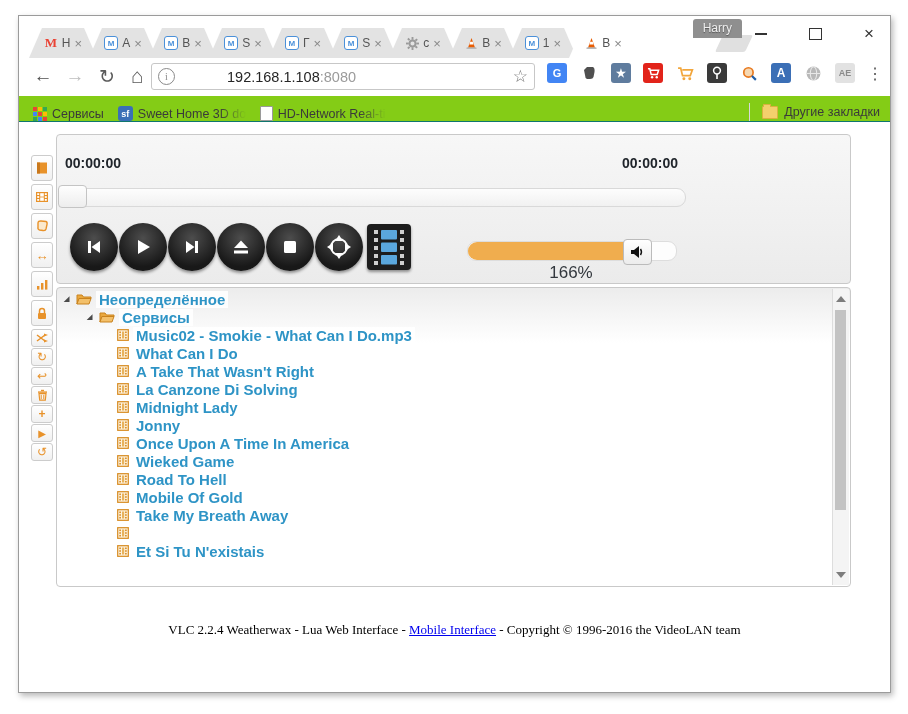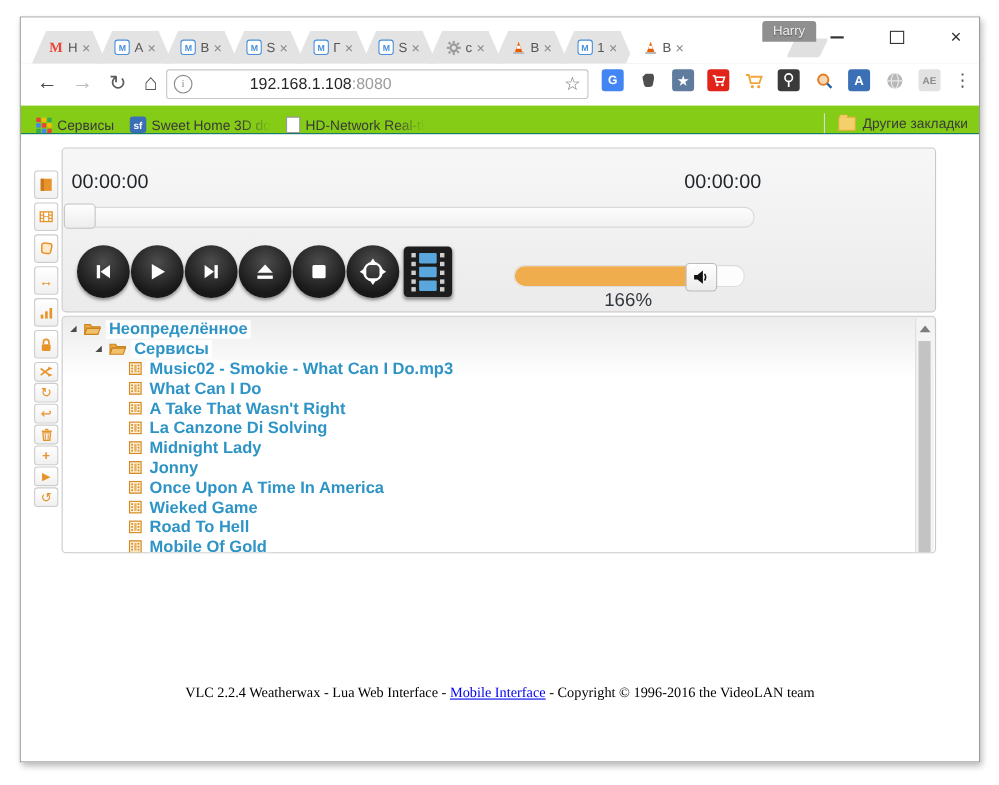--- a/index.html
+++ b/index.html
@@ -59,37 +59,37 @@
   .folder-y::before{content:"";position:absolute;left:0;top:-3px;width:6px;height:2px;background:#f3d06c;
     border:1px solid #d9b23e;border-bottom:none;border-radius:1px 1px 0 0;}
   
   .page{position:absolute;left:0;top:106px;width:100%;height:570px;background:#fff;}
   .sbtn{position:absolute;left:12px;width:22px;background:linear-gradient(#fff,#f0f0f0);border:1px solid #ccc;
     border-radius:3px;display:flex;align-items:center;justify-content:center;color:#e8922a;box-sizing:border-box;}
   .g1{height:26px;font-size:14px;}
   .g2{height:18px;font-size:12px;}
   .panel{position:absolute;left:37px;width:795px;border:1px solid #c9c9c9;border-radius:4px;box-sizing:border-box;}
   .player{top:12px;height:150px;background:linear-gradient(#f7f7f7,#ebebeb);}
-  .time{position:absolute;font-size:18px;color:#20252b;}
+  .time{position:absolute;font-size:14px;color:#20252b;font-weight:bold;}
   .seek-track{position:absolute;left:2px;top:53px;width:625px;height:17px;background:linear-gradient(#fdfdfd,#f1f1f1);
     border:1px solid #d9d9d9;border-radius:9px;}
   .seek-thumb{position:absolute;left:1px;top:50px;width:27px;height:21px;background:linear-gradient(#fefefe,#ededed);
     border:1px solid #c4c4c4;border-radius:4px;}
   .cbtn{position:absolute;top:88px;width:48px;height:48px;border-radius:50%;
     background:radial-gradient(circle at 50% 32%,#4d4d4d,#181818 70%);box-shadow:0 2px 3px rgba(0,0,0,.4);
     display:flex;align-items:center;justify-content:center;}
   .fbtn{position:absolute;top:89px;width:44px;height:46px;border-radius:4px;background:#1d1d1d;
     box-shadow:0 2px 3px rgba(0,0,0,.4);display:flex;align-items:center;justify-content:center;}
   .vol-track{position:absolute;left:410px;top:106px;width:208px;height:18px;background:#fdfdfd;
     border:1px solid #ddd;border-radius:9px;}
   .vol-fill{position:absolute;left:0;top:0;width:160px;height:18px;background:#f0ad4e;border-radius:9px 0 0 9px;}
   .vol-thumb{position:absolute;left:155px;top:-3px;width:27px;height:24px;background:linear-gradient(#fff,#ececec);
     border:1px solid #bbb;border-radius:4px;display:flex;align-items:center;justify-content:center;}
   .vol-label{position:absolute;left:410px;top:128px;width:208px;text-align:center;font-size:17px;color:#33383e;}
-  .plist{top:165px;height:216px;background:linear-gradient(#ececec,#ffffff 55px);overflow:hidden;}
+  .plist{top:165px;height:300px;background:linear-gradient(#ececec,#ffffff 55px);overflow:hidden;}
   .tree{position:absolute;left:0;top:2px;width:770px;}
   .row{height:18px;display:flex;align-items:center;gap:4px;font-size:15px;font-weight:600;color:#2e94c6;
     white-space:nowrap;}
   .row .lbl{background:rgba(255,255,255,.85);padding:0 3px;}
   .tw{color:#4a4a4a;font-size:7px;width:8px;flex:none;}
   .root{padding-left:7px;} .sub{padding-left:30px;} .item{padding-left:60px;}
   .scroll{position:absolute;right:1px;top:1px;width:16px;height:296px;background:#f4f4f4;border-left:1px solid #ddd;}
   .scroll .up,.scroll .dn{position:absolute;left:3px;width:0;height:0;border-left:5px solid transparent;
     border-right:5px solid transparent;}
   .scroll .up{top:7px;border-bottom:6px solid #7d7d7d;}

